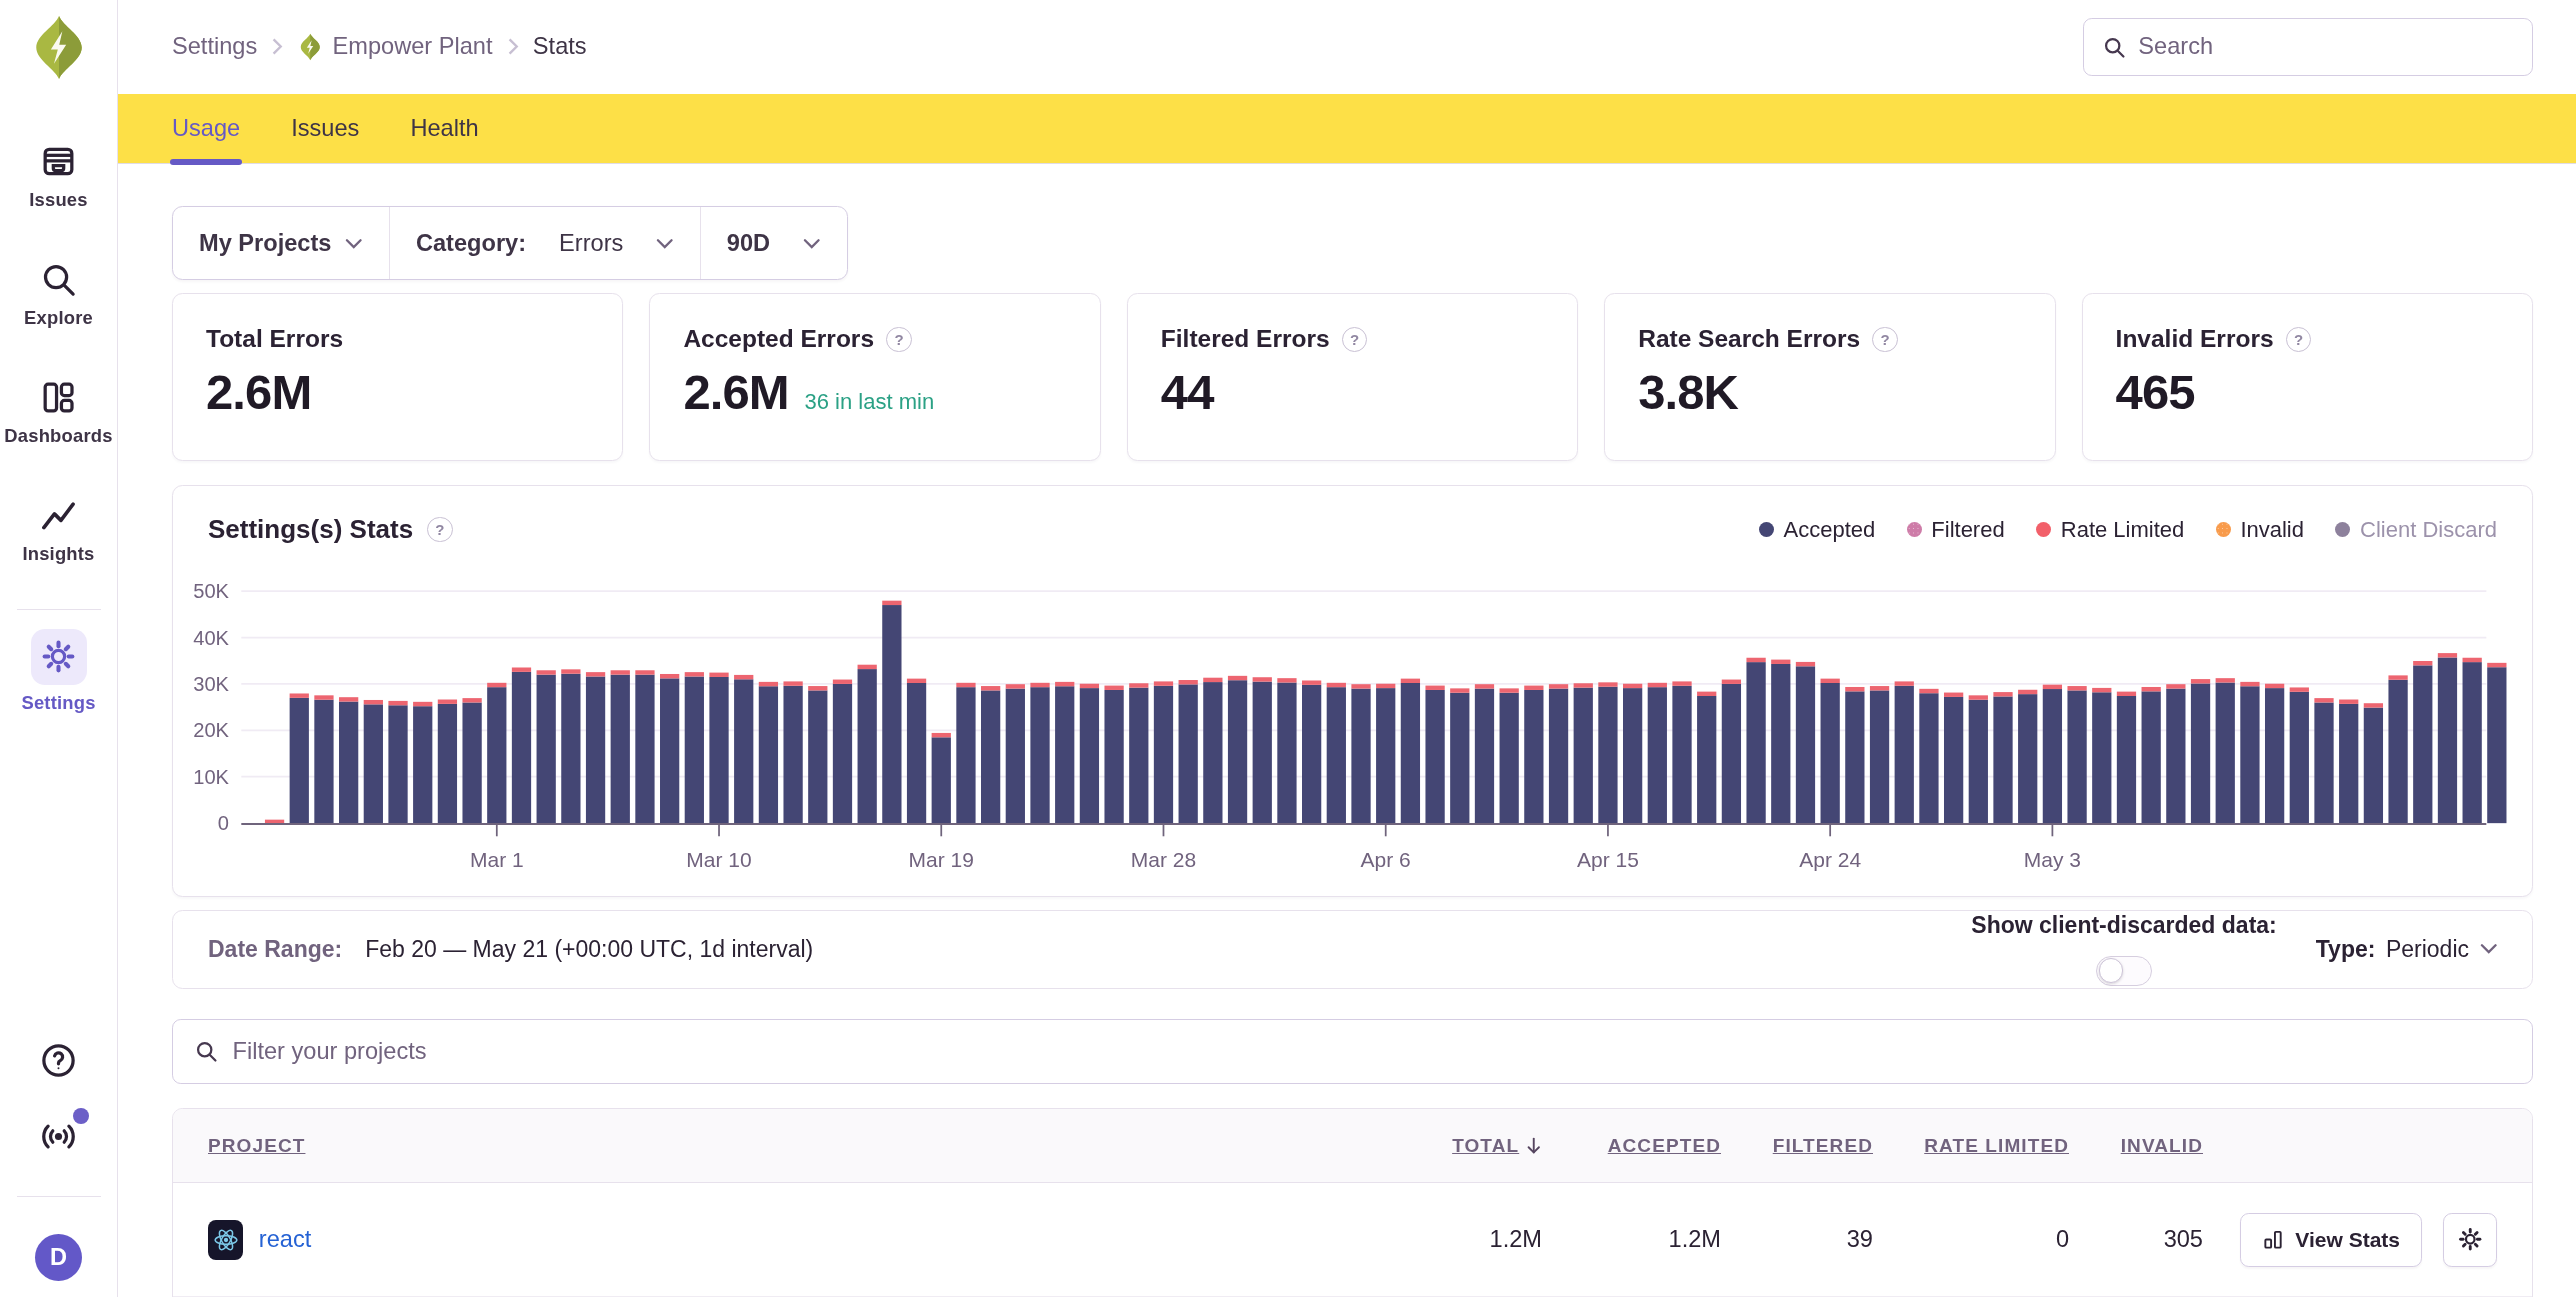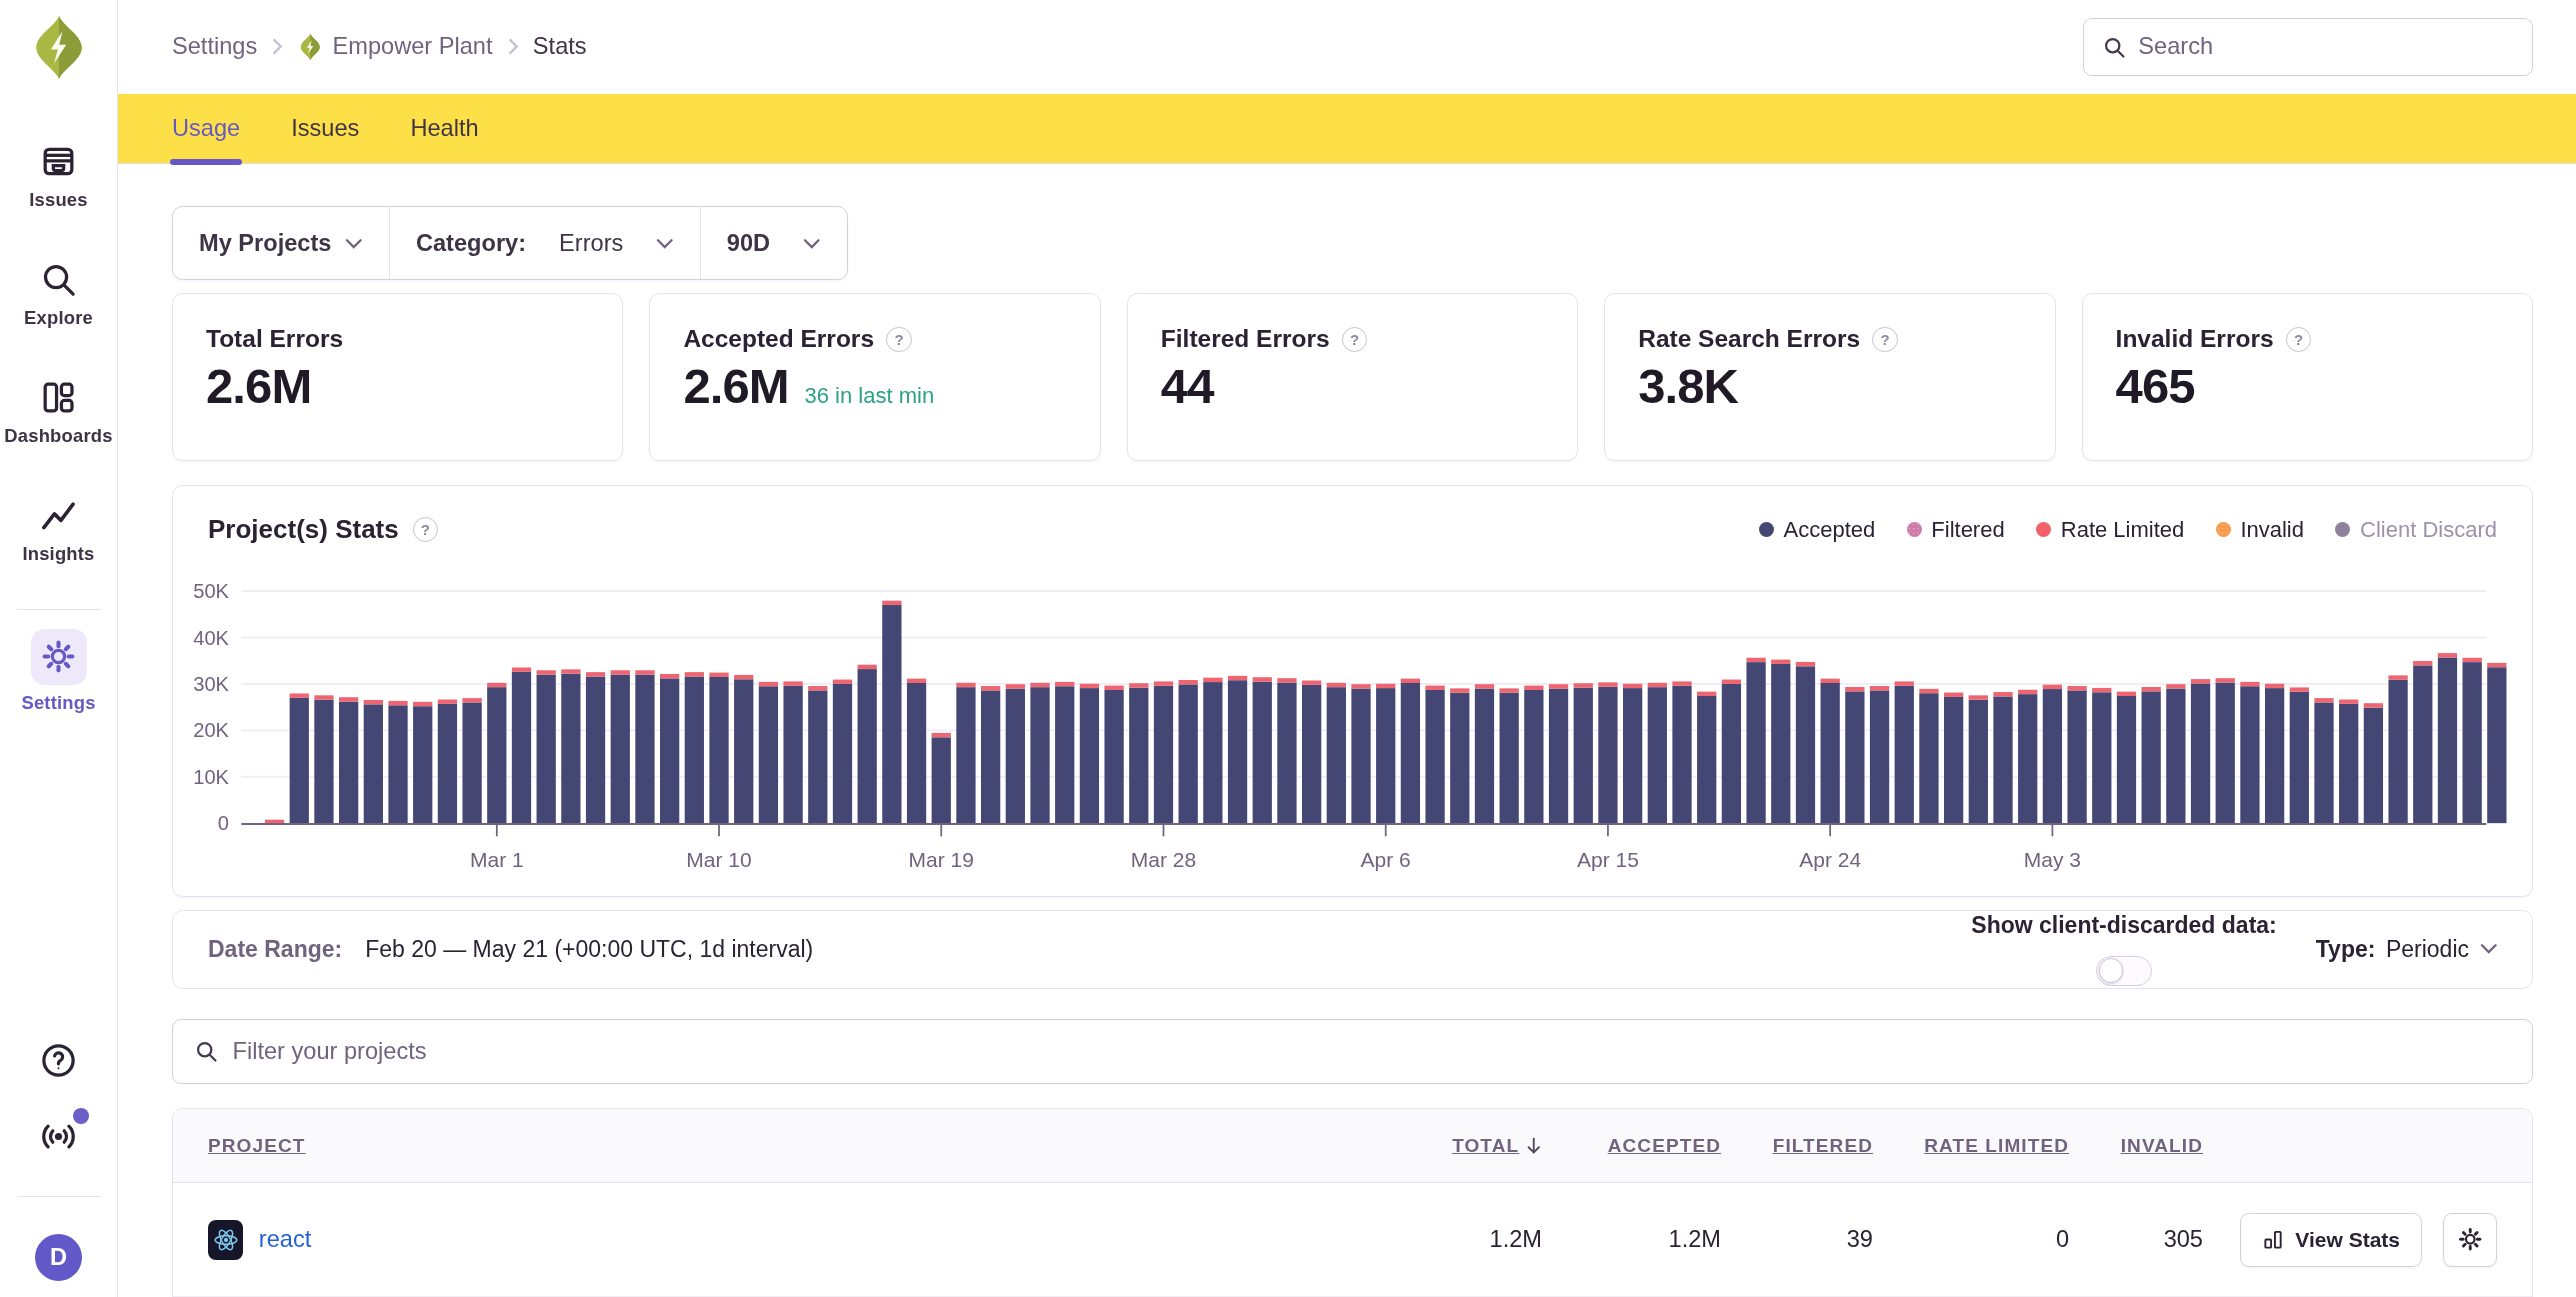--- a/index.html
+++ b/index.html
@@ -66,21 +66,21 @@
   .chev { width:17.5px; height:11.4px; }
 
   .cards { margin-top:12.3px; display:grid; grid-template-columns:repeat(5,1fr); gap:26px; }
   .card { height:168px; border:1.3px solid #E7E1EC; border-radius:10.5px; background:#fff;
     padding:31.5px 33px; box-shadow:0 1.8px 2.6px rgba(43,34,51,.03); }
   .card-head { display:flex; align-items:center; gap:12.3px; }
   .card-title { font-size:24.5px; font-weight:700; color:#2B2233; }
   .qmark { width:25.4px; height:25.4px; border:1.8px solid #C9C1D4; border-radius:50%;
     color:#9187A2; font-size:15px; font-weight:700; display:flex; align-items:center;
     justify-content:center; cursor:pointer; flex:0 0 auto; }
-  .card-valrow { margin-top:5px; display:flex; align-items:baseline; gap:15.8px; }
+  .card-valrow { margin-top:11px; display:flex; align-items:baseline; gap:15.8px; }
   .card-value { font-size:49px; font-weight:600; color:#201A26; letter-spacing:-0.9px; }
   .card-note { font-size:22px; color:#2BA185; }
 
   
   .chart-card { margin-top:24.5px; height:412px; border:1.3px solid #E7E1EC; border-radius:10.5px;
     background:#fff; position:relative; box-shadow:0 1.8px 2.6px rgba(43,34,51,.03); }
   .chart-head { position:absolute; top:28px; left:35px; right:35px; display:flex;
     align-items:center; justify-content:space-between; z-index:2; }
   .chart-title-wrap { display:flex; align-items:center; gap:14px; }
   .chart-title { font-size:26px; font-weight:700; color:#2B2233; }
@@ -335,21 +335,21 @@
           <div class="card-valrow">
             <span class="card-value">465</span>
           </div>
         </div>
       </div>
 
       
       <div class="chart-card">
         <div class="chart-head">
           <div class="chart-title-wrap">
-            <span class="chart-title">Project(s) Stats</span>
+            <span class="chart-title">Settings(s) Stats</span>
             <span class="qmark">?</span>
           </div>
           <div class="legend">
             <span class="legend-item">
               <span class="legend-dot" style="background: rgb(68, 70, 116);"></span>
               <span class="legend-label">Accepted</span>
             </span>
             <span class="legend-item">
               <span class="legend-dot" style="background: radial-gradient(rgba(255, 255, 255, 0.6) 22%, transparent 26%) 0% 0% / 4.4px 4.4px rgb(206, 124, 168);"></span>
               <span class="legend-label">Filtered</span>

